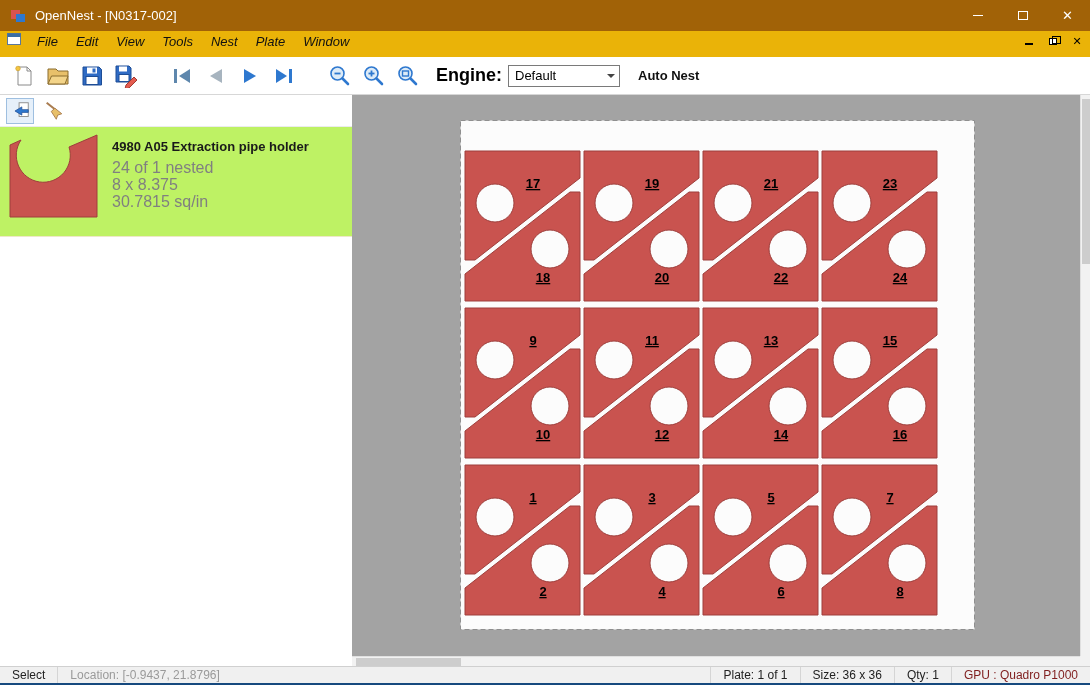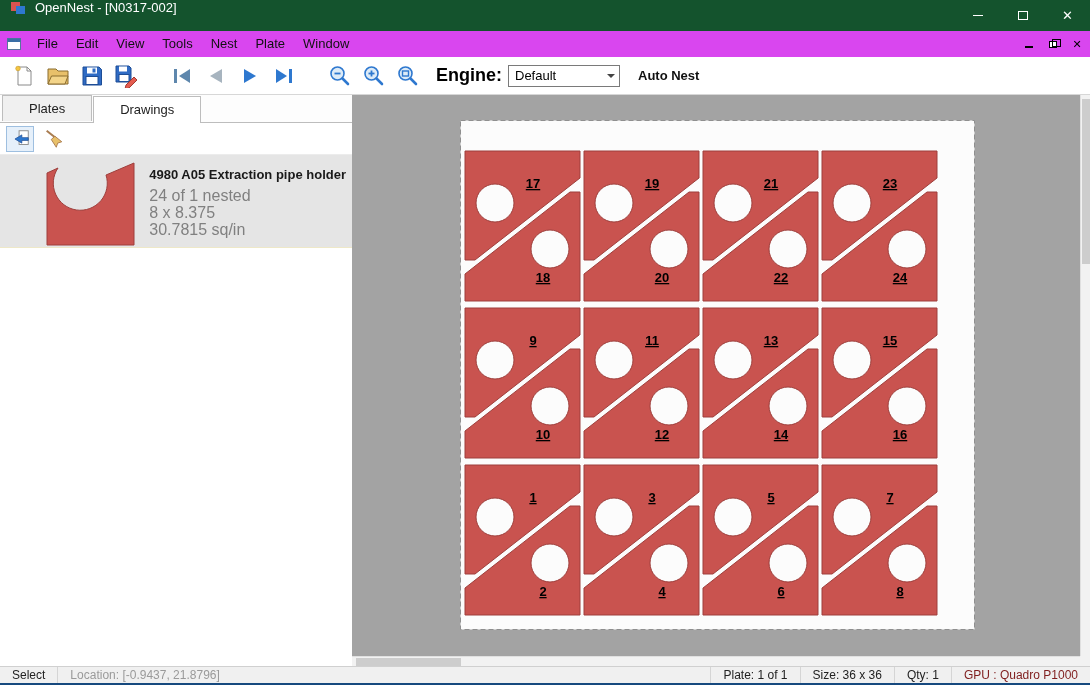--- a/index.html
+++ b/index.html
@@ -1,30 +1,30 @@
 <!DOCTYPE html>
 <html><head>
 <meta charset="utf-8">
 <style>
   * { margin:0; padding:0; box-sizing:border-box; }
   html,body { width:1090px; height:685px; font-family:"Liberation Sans", sans-serif; }
   .window { width:1090px; height:685px; display:flex; flex-direction:column; background:#fff; overflow:hidden; }
 
   
-  .titlebar { height:31px; background:#14532d; display:flex; color:#fff; flex:0 0 auto; }
+  .titlebar { height:31px; background:#a16207; display:flex; align-items:center; color:#fff; flex:0 0 auto; }
   .titlebar .appicon { width:16px; height:16px; margin:0 9px 0 10px; }
   .titlebar .title { font-size:13px; }
   .titlebar .spacer { flex:1; }
   .capbtn { width:45px; height:31px; display:flex; align-items:center; justify-content:center; }
   .cap-min-glyph { width:10px; height:1px; background:#fff; display:block; }
   .cap-max-glyph { width:10px; height:9px; border:1px solid #fff; display:block; }
   .cap-close-glyph { color:#fff; font-size:13px; font-family:"DejaVu Sans",sans-serif; }
 
   
-  .menubar { height:26px; background:#d946ef; display:flex; align-items:center; flex:0 0 auto; }
+  .menubar { height:26px; background:#eab308; display:flex; align-items:flex-start; flex:0 0 auto;font-style:italic; }
   .mdiicon { width:16px; height:16px; margin:0 6px 0 6px; }
   .menu-item { font-size:13px; color:#111; padding:0 9px; height:22px; line-height:22px; }
   .menubar .spacer { flex:1; }
   .mdi-btn { width:22px; height:20px; display:flex; align-items:center; justify-content:center; margin-right:2px; }
   .mdi-min { width:8px; height:2px; background:#000; display:block; margin-top:6px; }
   .mdi-restore { width:8px; height:7px; border:1px solid #000; position:relative; background:#fff; display:block; }
   .mdi-restore::before { content:""; position:absolute; top:-3px; left:2px; width:7px; height:6px; border:1px solid #000; }
   .mdi-close { font-size:11px; color:#000; font-family:"DejaVu Sans",sans-serif; }
 
   
@@ -40,21 +40,21 @@
 
   
   .main { flex:1; display:flex; min-height:0; }
   .sidebar { width:352px; background:#fff; display:flex; flex-direction:column; flex:0 0 auto; }
   .tabstrip { display:flex; border-bottom:1px solid #bdbdbd; padding-left:2px; background:#fdfdfd; }
   .tab { height:26px; line-height:25px; padding:0 26px; font-size:13px; border:1px solid #bdbdbd; border-bottom:none; background:#f0f0f0; color:#222; margin-right:1px; }
   .tab.active { background:#fff; position:relative; top:1px; height:27px; }
   .minibar { height:32px; display:flex; align-items:center; padding-left:6px; border-bottom:1px solid #ececec; }
   .minibtn { width:28px; height:26px; display:flex; align-items:center; justify-content:center; margin-right:6px; }
   .minibtn.boxed { border:1px solid #9ebfe0; background:#e6f0fa; }
-  .drawing-item { background:#e5e5e5; display:flex; padding:6px 6px 0 6px; border-bottom:1px solid #eee8c8;justify-content:flex-end; }
+  .drawing-item { background:#bef264; display:flex; padding:6px 6px 17px 6px; border-bottom:1px solid #eee8c8; }
   .thumb { width:96px; height:86px; flex:0 0 auto; }
   .d-info { padding:6px 0 0 10px; }
   .d-title { font-size:13px; font-weight:bold; color:#1a1a1a; margin-bottom:5px; }
   .d-line { font-size:16px; color:#808080; line-height:17px; }
 
   
   .canvas { flex:1; position:relative; background:#a3a3a3; overflow:hidden; }
   .plate-wrap { position:absolute; left:108px; top:25px; width:515px; height:510px; }
   .part-shape { fill:#c9534f; stroke:#9e3f3c; stroke-width:1; fill-rule:evenodd; }
   .part-num { font:600 13px "Liberation Sans",sans-serif; fill:#000; }
@@ -207,24 +207,20 @@
       <span class="arrowbox">
           <span class="arrow"></span>
         </span>
     </div>
     <span class="autonest">Auto Nest</span>
   </div>
 
   <div class="main">
 
     <div class="sidebar">
-      <div class="tabstrip">
-        <div class="tab">Plates</div>
-        <div class="tab active">Drawings</div>
-      </div>
       <div class="minibar">
         <div class="minibtn boxed">
           <svg width="22" height="22" viewBox="0 0 24 24">
             <rect x="11" y="3" width="10" height="15" fill="#fff" stroke="#8a8a8a"></rect>
             <path d="M14 7.5v3h7v3h-7v3l-7.5-4.5z" fill="#2e78cf" stroke="#1d4d96" stroke-width="0.8"></path>
           </svg>
         </div>
         <div class="minibtn">
           <svg width="22" height="22" viewBox="0 0 24 24">
             <line x1="4" y1="3" x2="14" y2="11" stroke="#a97c50" stroke-width="2.2"></line>

